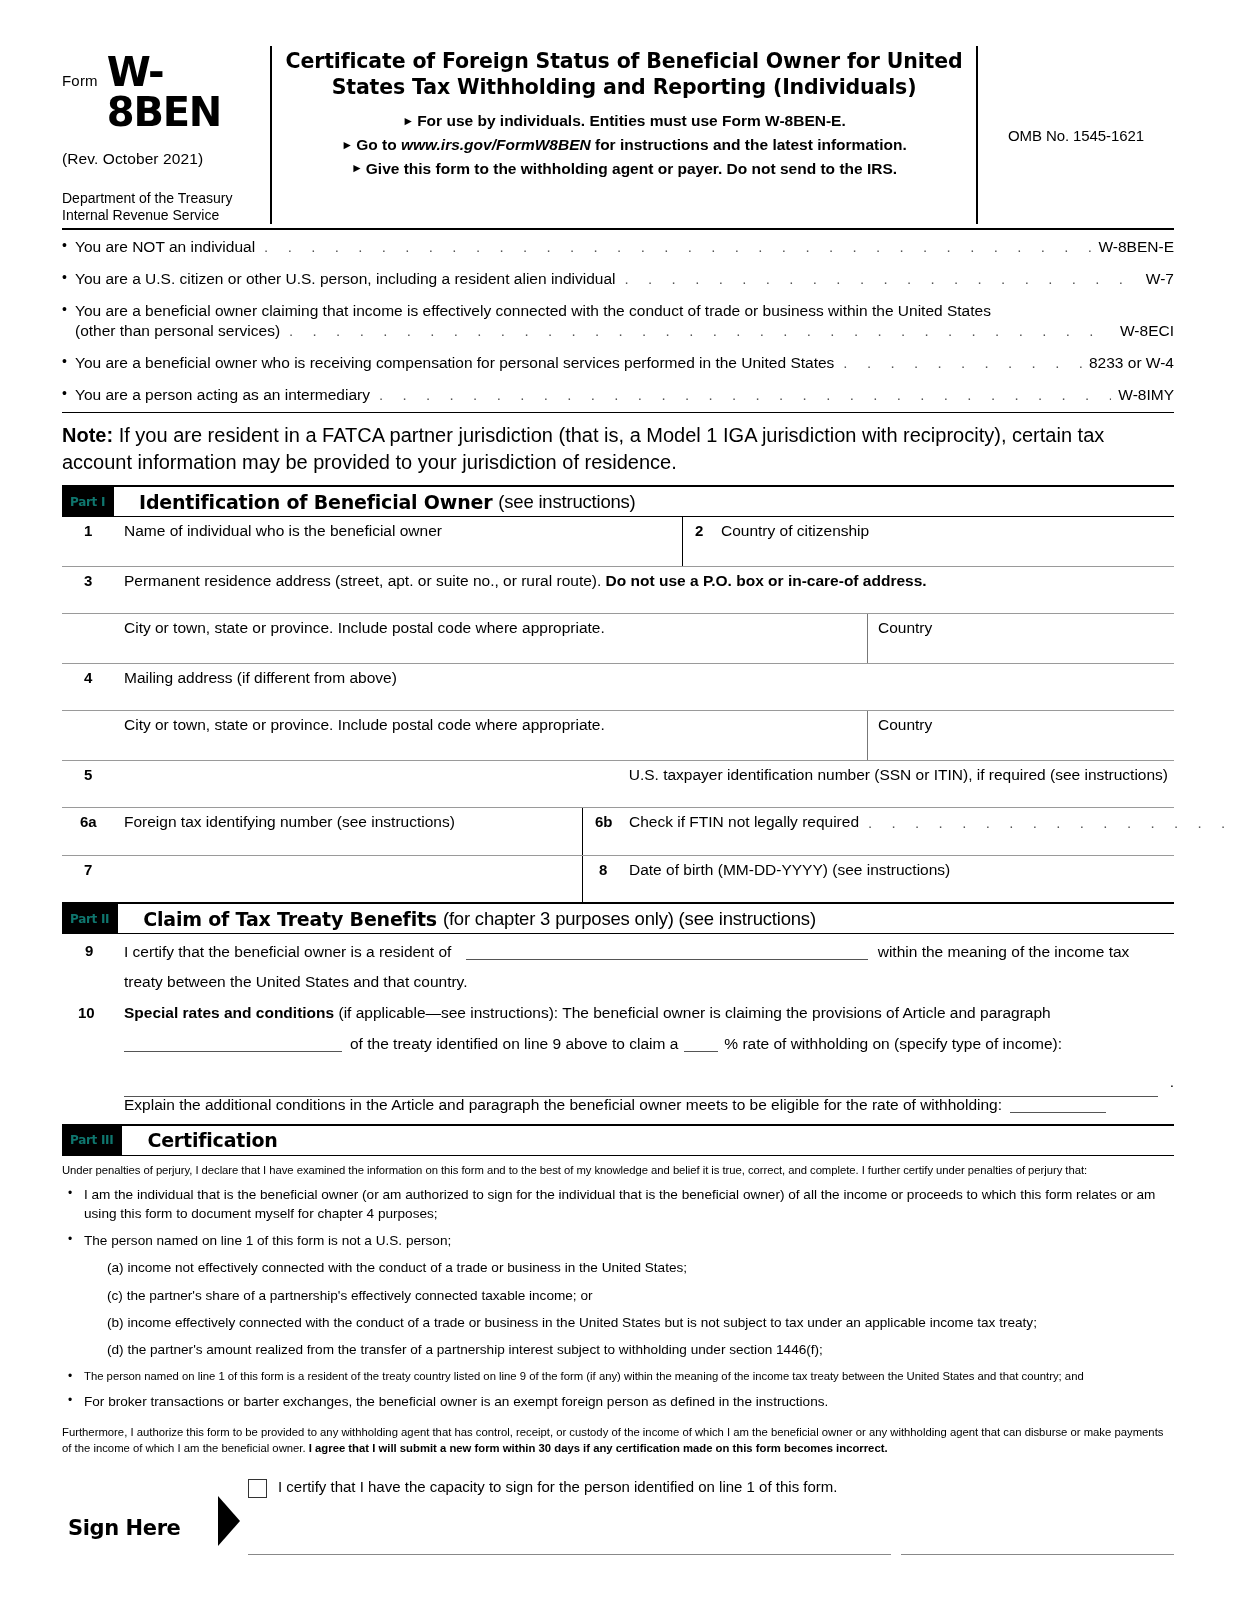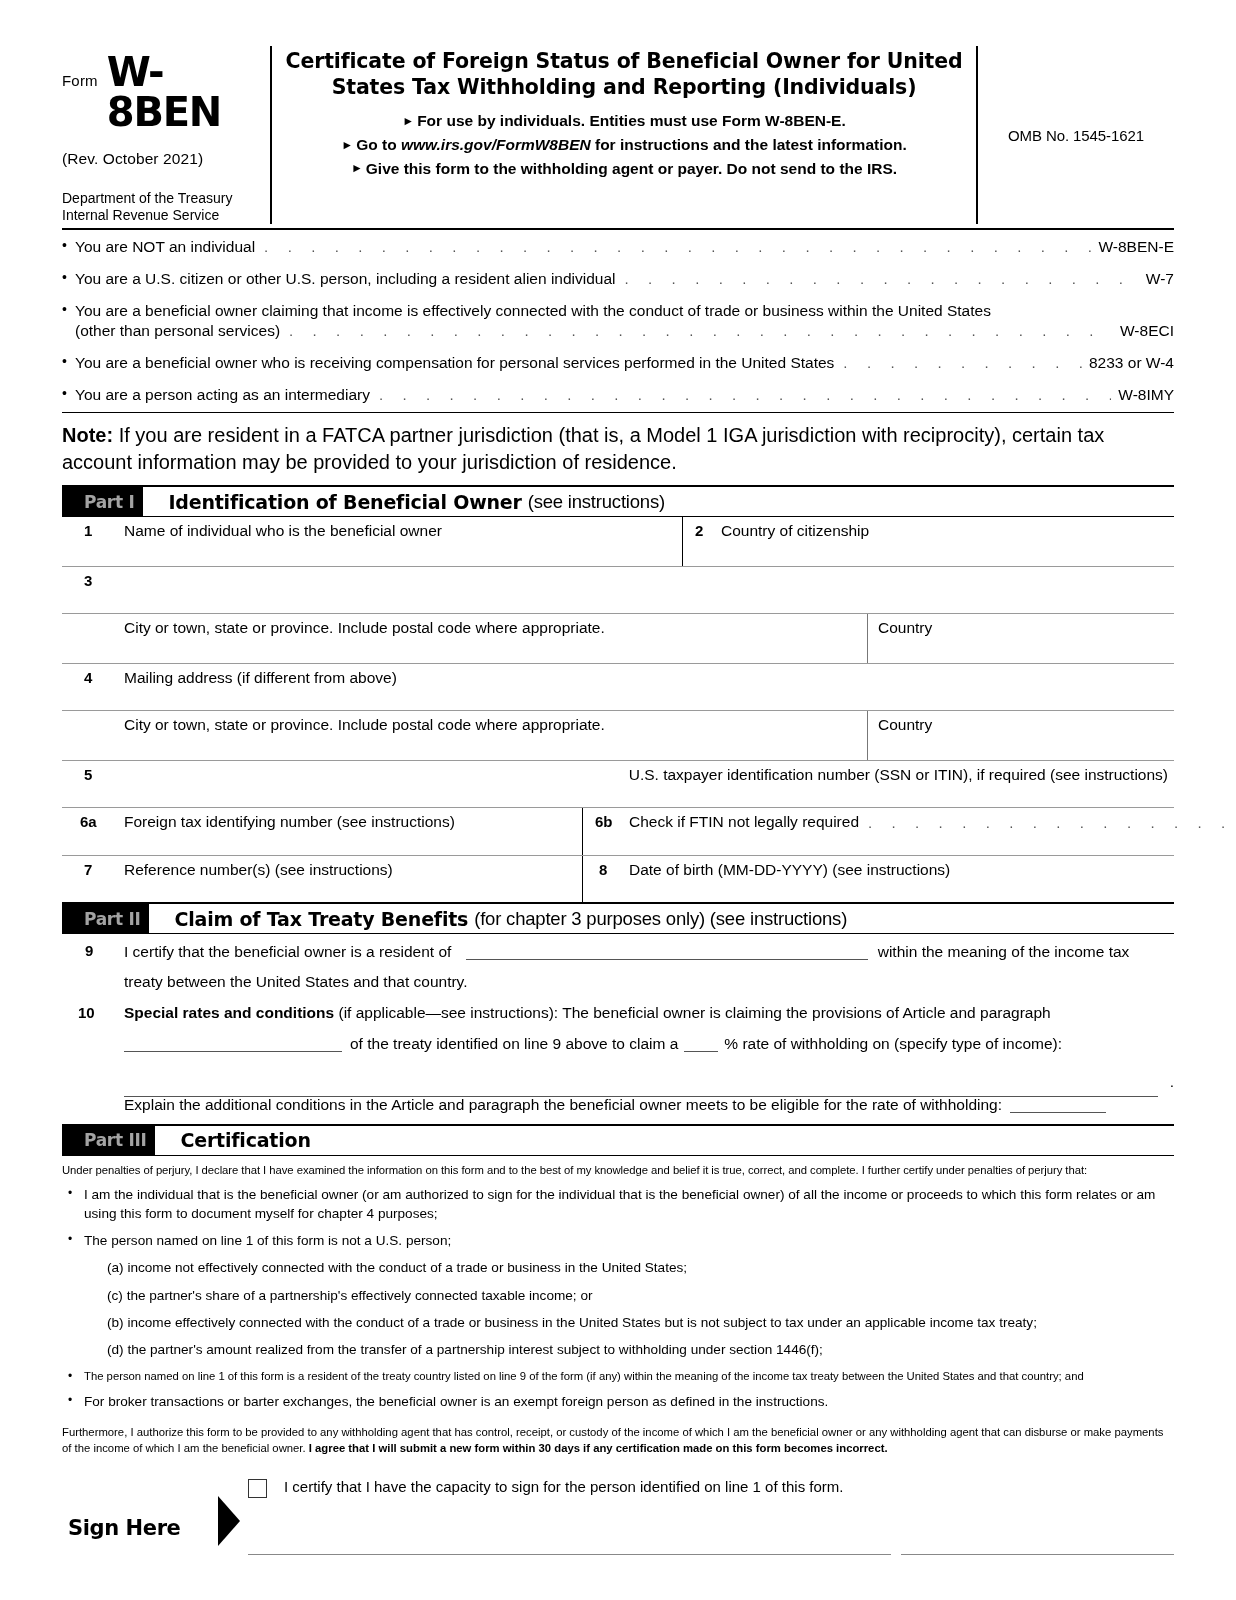--- a/index.html
+++ b/index.html
@@ -155,24 +155,24 @@
   
   .partbar {
     display: flex;
     align-items: stretch;
     border-top: 2.6px solid #000;
     background: #fff;
     height: 29px;
   }
   .partbar .tag {
     background: #000;
-    color: #a3a3a3;
-    font-weight: bold;
-    font-size: 17px;
-    padding: 0 9px 0 22px;
+    color: #0f766e;
+    font-weight: bold;
+    font-size: 12px;
+    padding: 0 9px 0 8px;
     display: flex;
     align-items: center;
     letter-spacing: -.3px;
     font-family: "DejaVu Sans", sans-serif;
   }
   .partbar .ttl {
     display: flex;
     align-items: center;
     padding-left: 25px;
     font-size: 19px;
@@ -270,21 +270,21 @@
   .arrowcol { width: 38px; flex: none; position: relative; }
   .bigarrow {
     position: absolute;
     left: 8px; top: 22px;
     width: 0; height: 0;
     border-top: 25px solid transparent;
     border-bottom: 25px solid transparent;
     border-left: 22px solid #000;
   }
   .signbody { flex: 1 1 auto; }
-  .capcert { display: flex; align-items: flex-start; gap: 17px; padding-top: 4px; }
+  .capcert { display: flex; align-items: flex-start; gap: 11px; padding-top: 4px; }
   .cbox {
     width: 17px; height: 17px;
     border: 1.3px solid #333;
     flex: none;
     margin-top: 1px;
     background: #fff;
   }
   .capcert-txt { font-size: 15px; }
   .siglines { display: flex; margin-top: 56px; }
   .sigline-l { flex: 0 0 643px; border-top: 1.2px solid #888; padding-top: 5px; text-align: center; }
@@ -411,20 +411,23 @@
     <div class="fcell vline" style="flex:1 1 auto;">
       <span class="fnum" style="left:12px;">2</span>
       <div class="flabel" style="padding-left:38px;">Country of citizenship</div>
     </div>
   </div>
 
   <div class="rule-light"></div>
   <div class="frow" style="height:46px;">
     <div class="fcell" style="flex:1 1 auto;">
       <span class="fnum" style="left:22px;">3</span>
+      <div class="flabel" style="padding-left:62px;">
+        <span>Permanent residence address (street, apt. or suite no., or rural route). </span><b>Do not use a P.O. box or in-care-of address.</b>
+      </div>
     </div>
   </div>
 
   <div class="rule-light"></div>
   <div class="frow" style="height:49px;">
     <div class="fcell" style="flex:0 0 805px;">
       <div class="flabel" style="padding-left:62px;">City or town, state or province. Include postal code where appropriate.</div>
     </div>
     <div class="fcell vline-gray" style="flex:1 1 auto;">
       <div class="flabel" style="padding-left:10px;">Country</div>
@@ -470,21 +473,20 @@
         <span class="leader">. . . . . . . . . . . . . . . . . . . . . . . .</span>
 
       </div>
     </div>
   </div>
 
   <div class="rule-light"></div>
   <div class="frow" style="height:46px;">
     <div class="fcell" style="flex:0 0 520px;">
       <span class="fnum" style="left:22px;">7</span>
-      <div class="flabel" style="padding-left:62px;">Reference number(s) (see instructions)</div>
     </div>
     <div class="fcell vline" style="flex:1 1 auto;">
       <span class="fnum" style="left:16px;">8</span>
       <div class="flabel" style="padding-left:46px;">Date of birth (MM-DD-YYYY) (see instructions)</div>
     </div>
   </div>
 
   <div class="partbar">
     <div class="tag">Part II</div>
     <div class="ttl">

